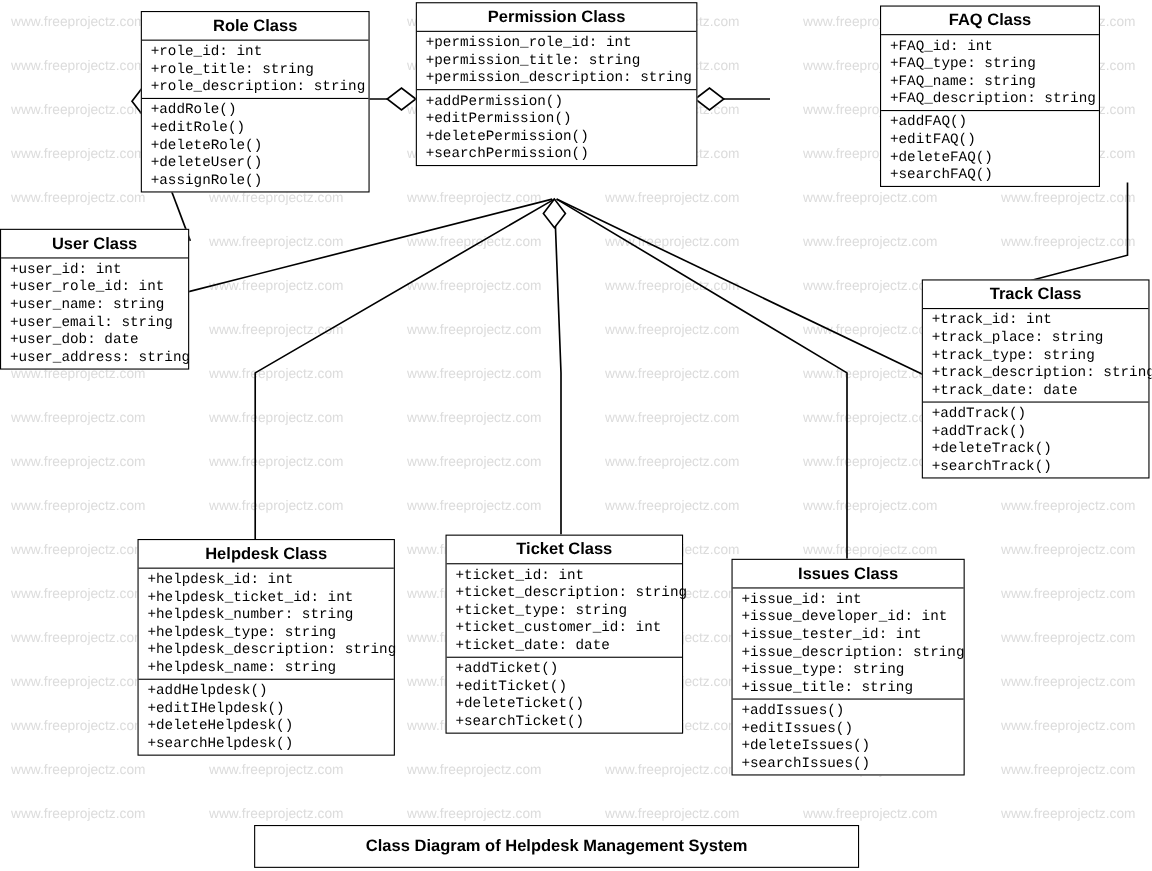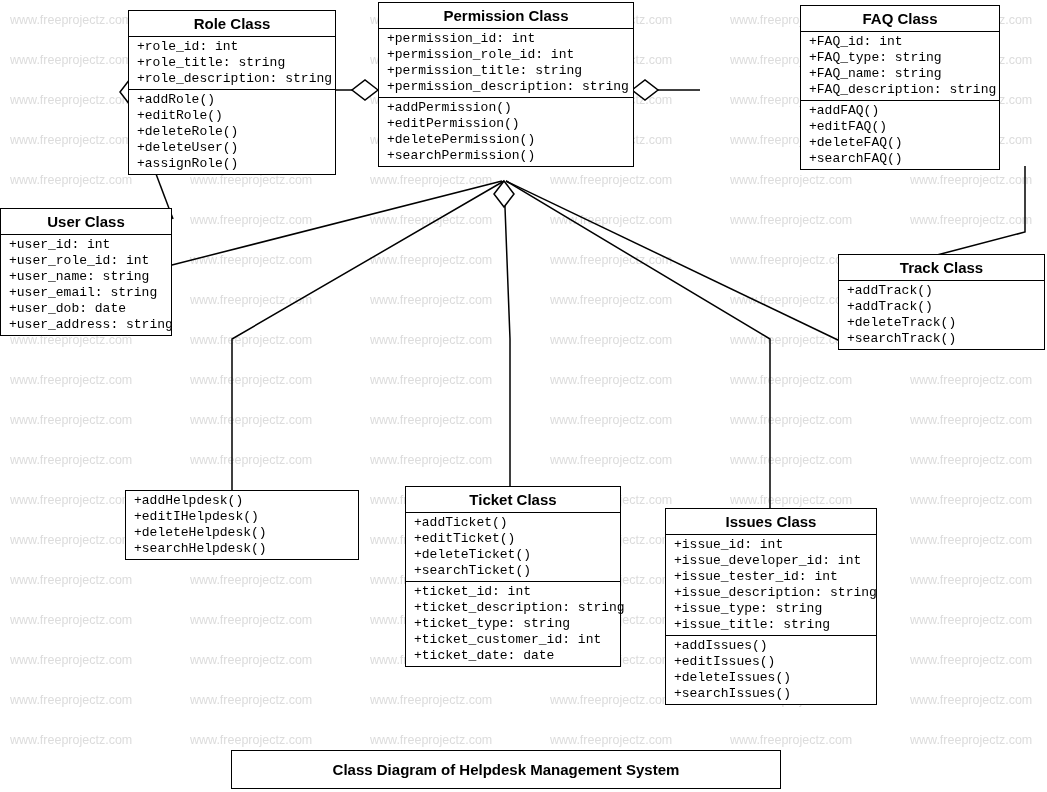--- a/index.html
+++ b/index.html
@@ -165,21 +165,20 @@
         <div class="line">+editRole()</div>
         <div class="line">+deleteRole()</div>
         <div class="line">+deleteUser()</div>
         <div class="line">+assignRole()</div>
       </div>
   </div>
 
   <div class="box" style="left:378px;top:2px;width:254px">
     <div class="title">Permission Class</div>
     <div class="sect">
-        <div class="line">+permission_id: int</div>
         <div class="line">+permission_role_id: int</div>
         <div class="line">+permission_title: string</div>
         <div class="line">+permission_description: string</div>
       </div>
     <div class="sect">
         <div class="line">+addPermission()</div>
         <div class="line">+editPermission()</div>
         <div class="line">+deletePermission()</div>
         <div class="line">+searchPermission()</div>
       </div>
@@ -209,50 +208,66 @@
         <div class="line">+user_name: string</div>
         <div class="line">+user_email: string</div>
         <div class="line">+user_dob: date</div>
         <div class="line">+user_address: string</div>
       </div>
   </div>
 
   <div class="box" style="left:838px;top:254px;width:205px">
     <div class="title">Track Class</div>
     <div class="sect">
+        <div class="line">+track_id: int</div>
+        <div class="line">+track_place: string</div>
+        <div class="line">+track_type: string</div>
+        <div class="line">+track_description: string</div>
+        <div class="line">+track_date: date</div>
+      </div>
+    <div class="sect">
         <div class="line">+addTrack()</div>
         <div class="line">+addTrack()</div>
         <div class="line">+deleteTrack()</div>
         <div class="line">+searchTrack()</div>
       </div>
   </div>
 
   <div class="box" style="left:125px;top:490px;width:232px">
+    <div class="title">Helpdesk Class</div>
+    <div class="sect">
+        <div class="line">+helpdesk_id: int</div>
+        <div class="line">+helpdesk_ticket_id: int</div>
+        <div class="line">+helpdesk_number: string</div>
+        <div class="line">+helpdesk_type: string</div>
+        <div class="line">+helpdesk_description: string</div>
+        <div class="line">+helpdesk_name: string</div>
+      </div>
     <div class="sect">
         <div class="line">+addHelpdesk()</div>
         <div class="line">+editIHelpdesk()</div>
         <div class="line">+deleteHelpdesk()</div>
         <div class="line">+searchHelpdesk()</div>
       </div>
   </div>
 
   <div class="box" style="left:405px;top:486px;width:214px">
     <div class="title">Ticket Class</div>
-    <div class="sect">
-        <div class="line">+addTicket()</div>
-        <div class="line">+editTicket()</div>
-        <div class="line">+deleteTicket()</div>
-        <div class="line">+searchTicket()</div>
-      </div>
     <div class="sect">
         <div class="line">+ticket_id: int</div>
         <div class="line">+ticket_description: string</div>
         <div class="line">+ticket_type: string</div>
         <div class="line">+ticket_customer_id: int</div>
         <div class="line">+ticket_date: date</div>
+      </div>
+    <div class="sect">
+        <div class="line">+addTicket()</div>
+        <div class="line">+editTicket()</div>
+        <div class="line">+deleteTicket()</div>
+        <div class="line">+searchTicket()</div>
       </div>
   </div>
 
   <div class="box" style="left:665px;top:508px;width:210px">
     <div class="title">Issues Class</div>
     <div class="sect">
         <div class="line">+issue_id: int</div>
         <div class="line">+issue_developer_id: int</div>
         <div class="line">+issue_tester_id: int</div>
         <div class="line">+issue_description: string</div>

